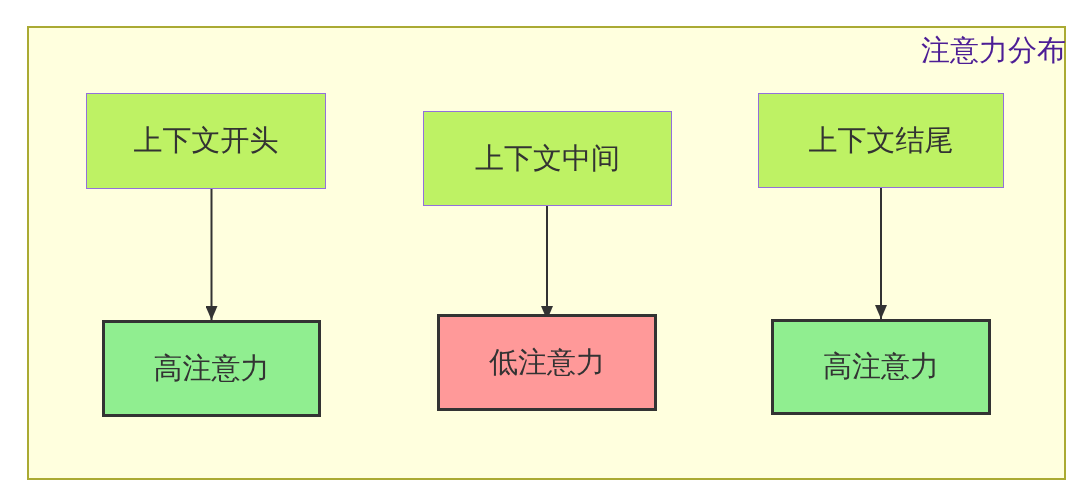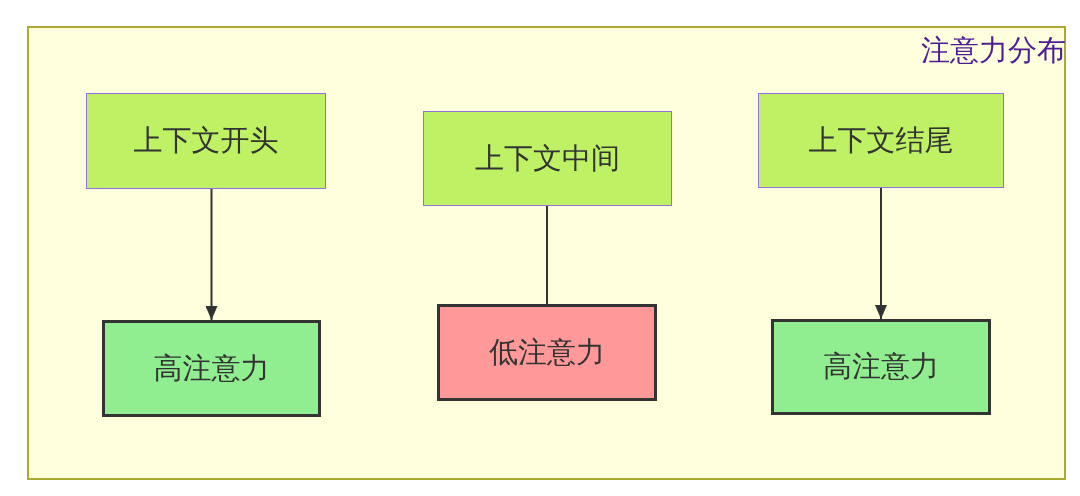--- a/index.html
+++ b/index.html
@@ -92,21 +92,21 @@
     </div>
 
     <div class="node node-source" style="left:731px; top:67px; width:246px; height:95px;">
       <span>上下文结尾</span>
     </div>
 
     <div class="node node-result level-high" style="left:75px; top:294px; width:219px; height:97px;">
       <span>高注意力</span>
     </div>
 
-    <div class="node node-result level-low" style="left:410px; top:278px; width:220px; height:97px;">
+    <div class="node node-result level-low" style="left:410px; top:288px; width:220px; height:97px;">
       <span>低注意力</span>
     </div>
 
     <div class="node node-result level-high" style="left:744px; top:293px; width:220px; height:96px;">
       <span>高注意力</span>
     </div>
 
   </div>
 </div>
 

